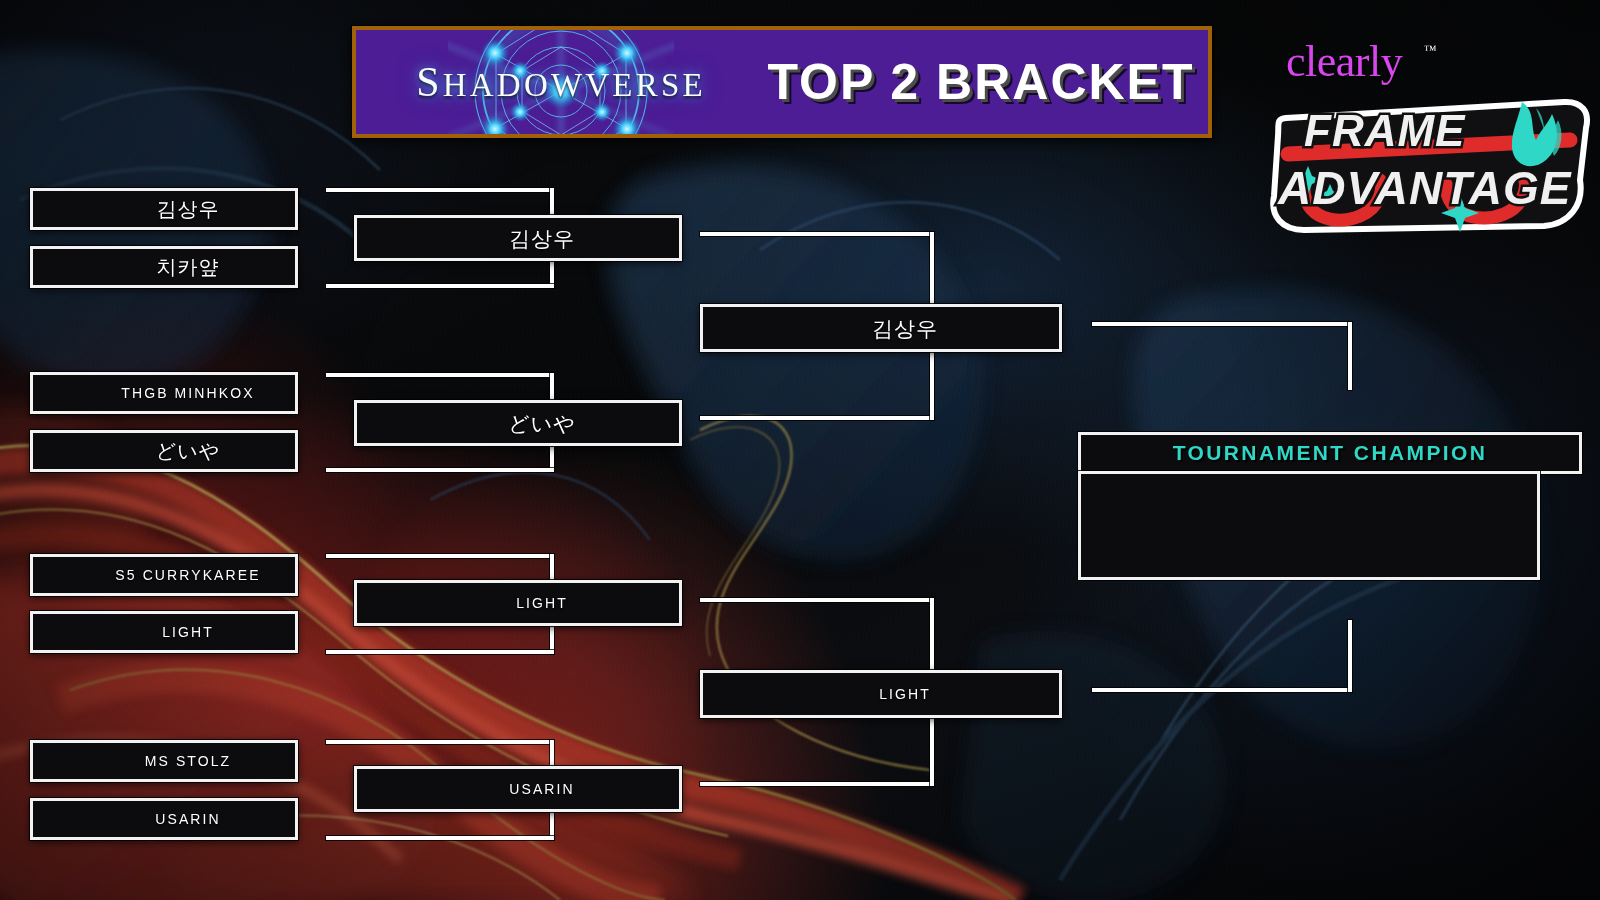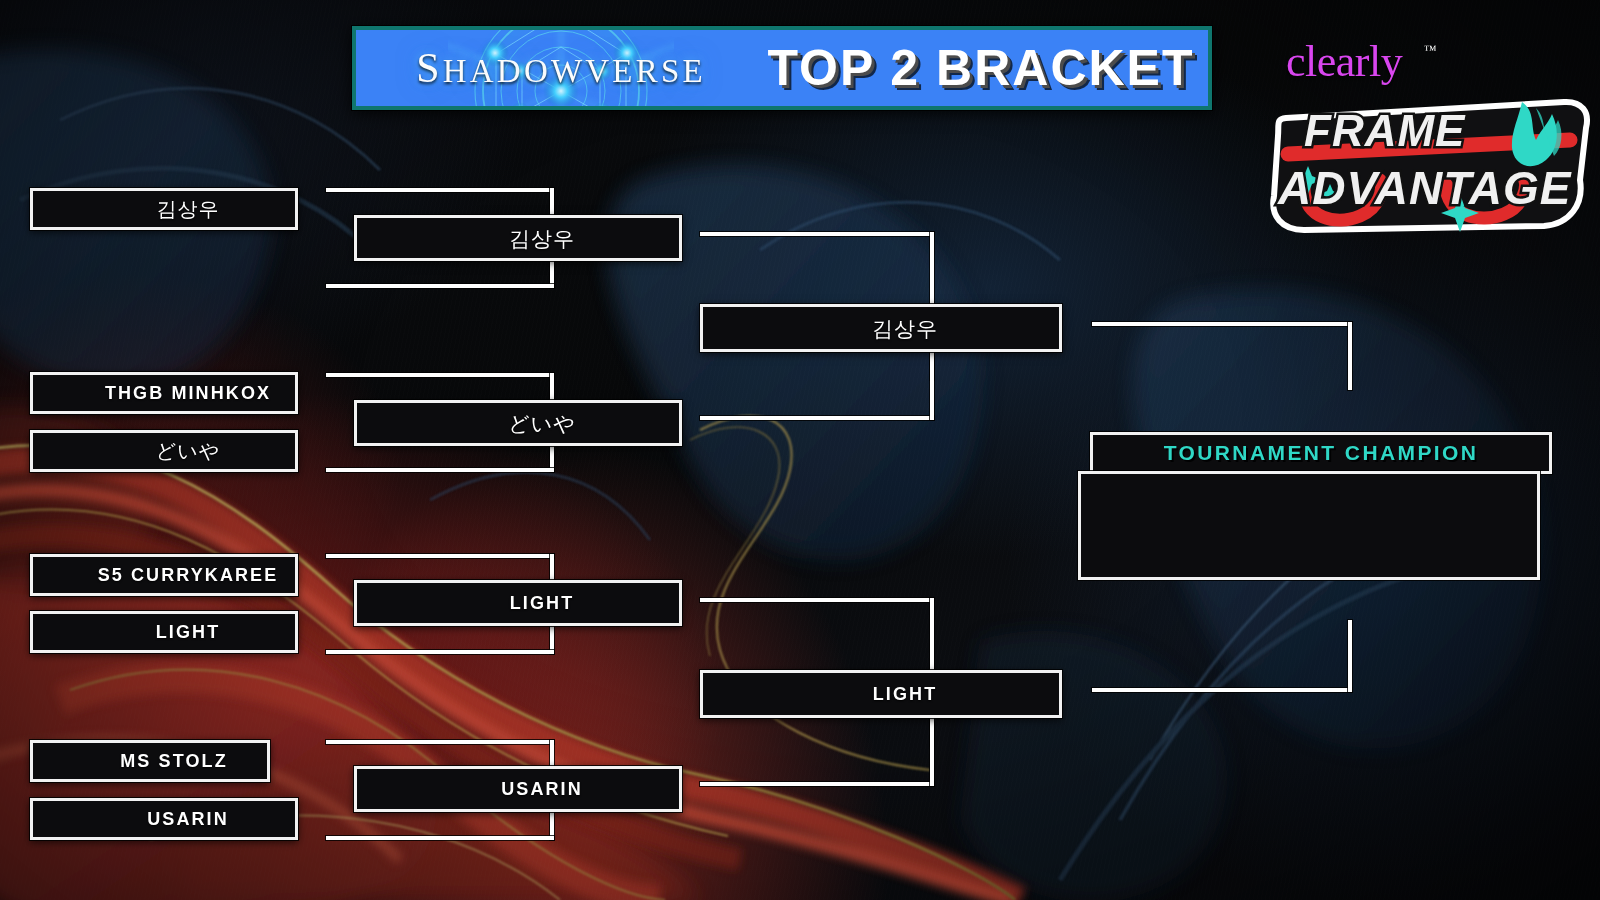--- a/index.html
+++ b/index.html
@@ -57,22 +57,22 @@
   }
   .box .label {
     color: #ffffff;
     text-align: center;
     line-height: 1;
     white-space: nowrap;
     text-shadow: 0 1px 2px rgba(0,0,0,0.9);
   }
   
   .label.latin {
-    font-weight: 700;
-    font-size: 18px;
+    font-weight: 400;
+    font-size: 14px;
     letter-spacing: 2.1px;
     text-transform: uppercase;
   }
   
   .label.cjk {
     font-weight: 400;
     font-size: 20px;
     letter-spacing: 1px;
   }
   .label.cjk.big { font-size: 21px; }
@@ -83,24 +83,24 @@
     background: #ffffff;
     box-shadow: 0 0 0 1px rgba(0,0,0,0.8);
   }
   .conn.h { height: 4px; }
   .conn.v { width: 4px; }
 
   
   #header-banner {
     position: absolute;
     left: 352px; top: 26px;
-    width: 860px; height: 84px;
+    width: 860px; height: 112px;
     box-sizing: border-box;
-    border: 4px solid #0f766e;
-    background: #3b82f6;
+    border: 4px solid #a16207;
+    background: #4c1d95;
     overflow: hidden;
     box-shadow: 0 0 0 1px #000, 0 3px 14px rgba(0,0,0,.8);
   }
   .banner-inner { position: absolute; inset: 0; display: flex; align-items: center; }
 
   
   #magic-circle {
     position: absolute;
     left: 92px; top: -52px;
     width: 226px; height: 226px;
@@ -163,22 +163,22 @@
   #fa-badge { position: absolute; left: 0; top: 50px; width: 330px; height: 150px; }
 
   
   #champion-wrap {
     position: absolute;
     left: 1078px; top: 432px;
     width: 462px; height: 148px;
   }
   #champion-header {
     position: absolute;
-    left: 12px; top: 0;
-    width: 462px; height: 42px;
+    left: 0; top: 0;
+    width: 504px; height: 42px;
     box-sizing: border-box;
     border: 3px solid #f2f2f2;
     background: #0c0c0e;
     display: flex; align-items: center; justify-content: center;
     box-shadow: 0 0 0 1px rgba(0,0,0,.85);
   }
   #champion-header .label {
     color: #2fd8c6;
     font-weight: 700;
     font-size: 21px;
@@ -395,36 +395,39 @@
   <div class="conn v" style="left:930px; top:714px; height:72px;"></div>
 
   <div class="conn h" style="left:1092px; top:322px; width:260px;"></div>
   <div class="conn v" style="left:1348px; top:322px; height:68px;"></div>
   <div class="conn h" style="left:1092px; top:688px; width:260px;"></div>
   <div class="conn v" style="left:1348px; top:620px; height:72px;"></div>
 
   <div class="box" style="left:30px; top:188px; width:268px; height:42px;">
     <span class="label cjk">김상우</span>
   </div>
+  <div class="box" style="left:30px; top:246px; width:268px; height:42px;">
+    <span class="label cjk">치카얖</span>
+  </div>
 
   <div class="box" style="left:30px; top:372px; width:268px; height:42px;">
     <span class="label latin">THGB MINHKOX</span>
   </div>
   <div class="box" style="left:30px; top:430px; width:268px; height:42px;">
     <span class="label cjk">どいや</span>
   </div>
 
   <div class="box" style="left:30px; top:554px; width:268px; height:42px;">
     <span class="label latin">S5 CURRYKAREE</span>
   </div>
   <div class="box" style="left:30px; top:611px; width:268px; height:42px;">
     <span class="label latin">LIGHT</span>
   </div>
 
-  <div class="box" style="left:30px; top:740px; width:240px; height:42px;">
+  <div class="box" style="left:30px; top:740px; width:268px; height:42px;">
     <span class="label latin">MS STOLZ</span>
   </div>
   <div class="box" style="left:30px; top:798px; width:268px; height:42px;">
     <span class="label latin">USARIN</span>
   </div>
 
   <div class="box" style="left:354px; top:215px; width:328px; height:46px;">
     <span class="label cjk big">김상우</span>
   </div>
   <div class="box" style="left:354px; top:400px; width:328px; height:46px;">

